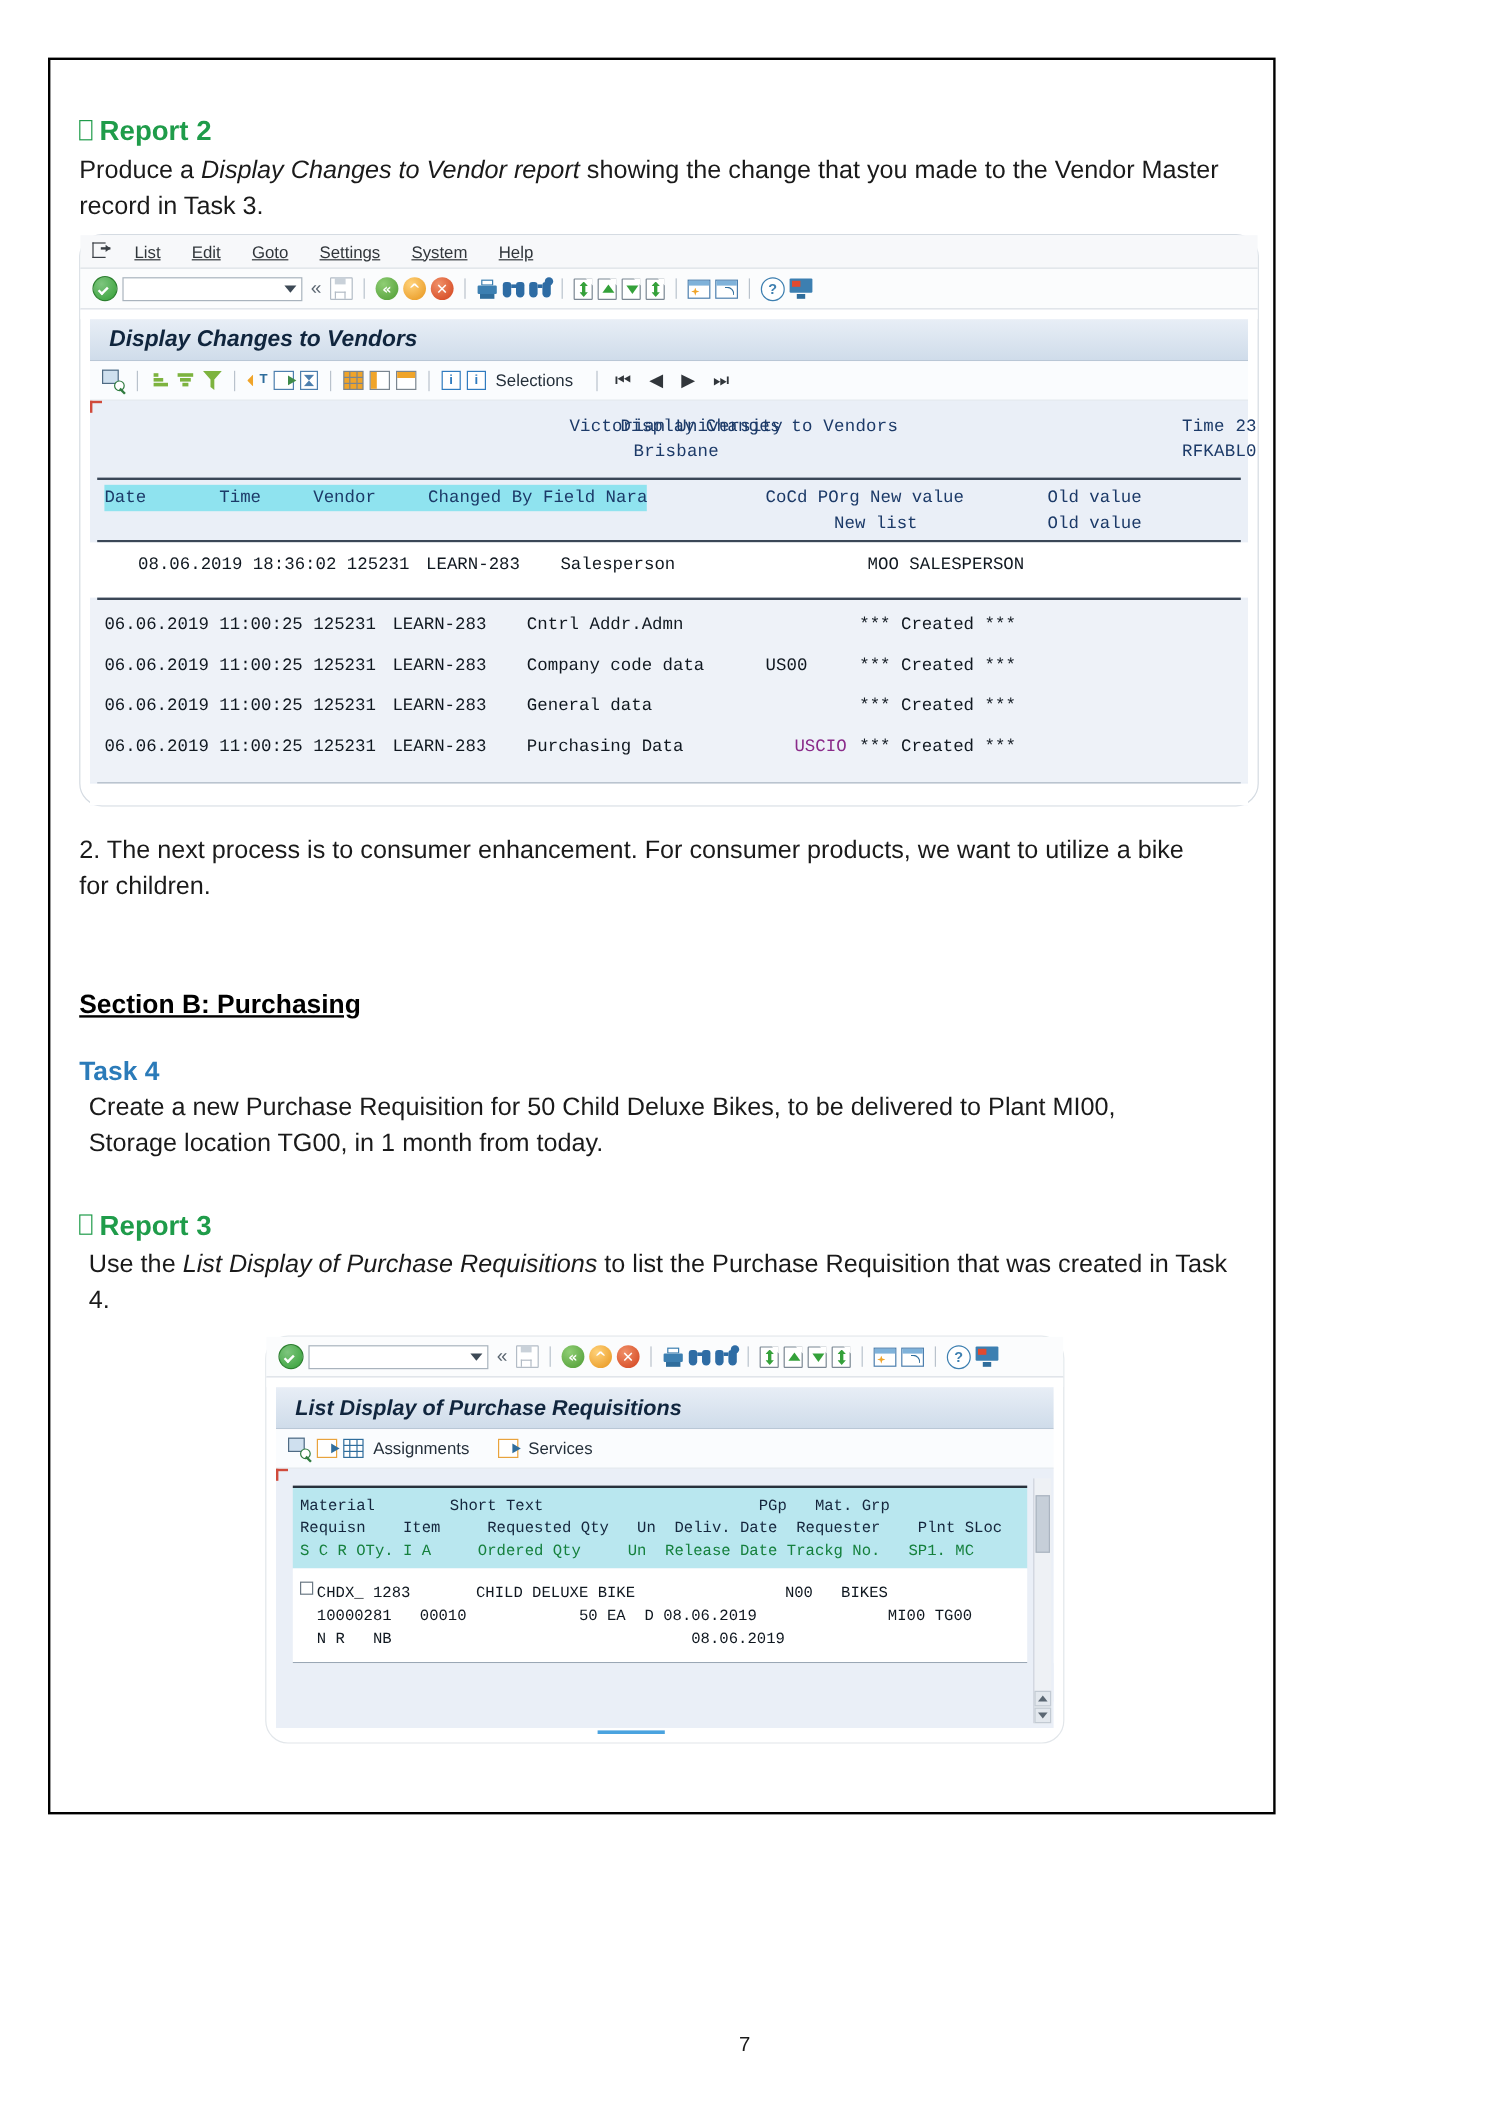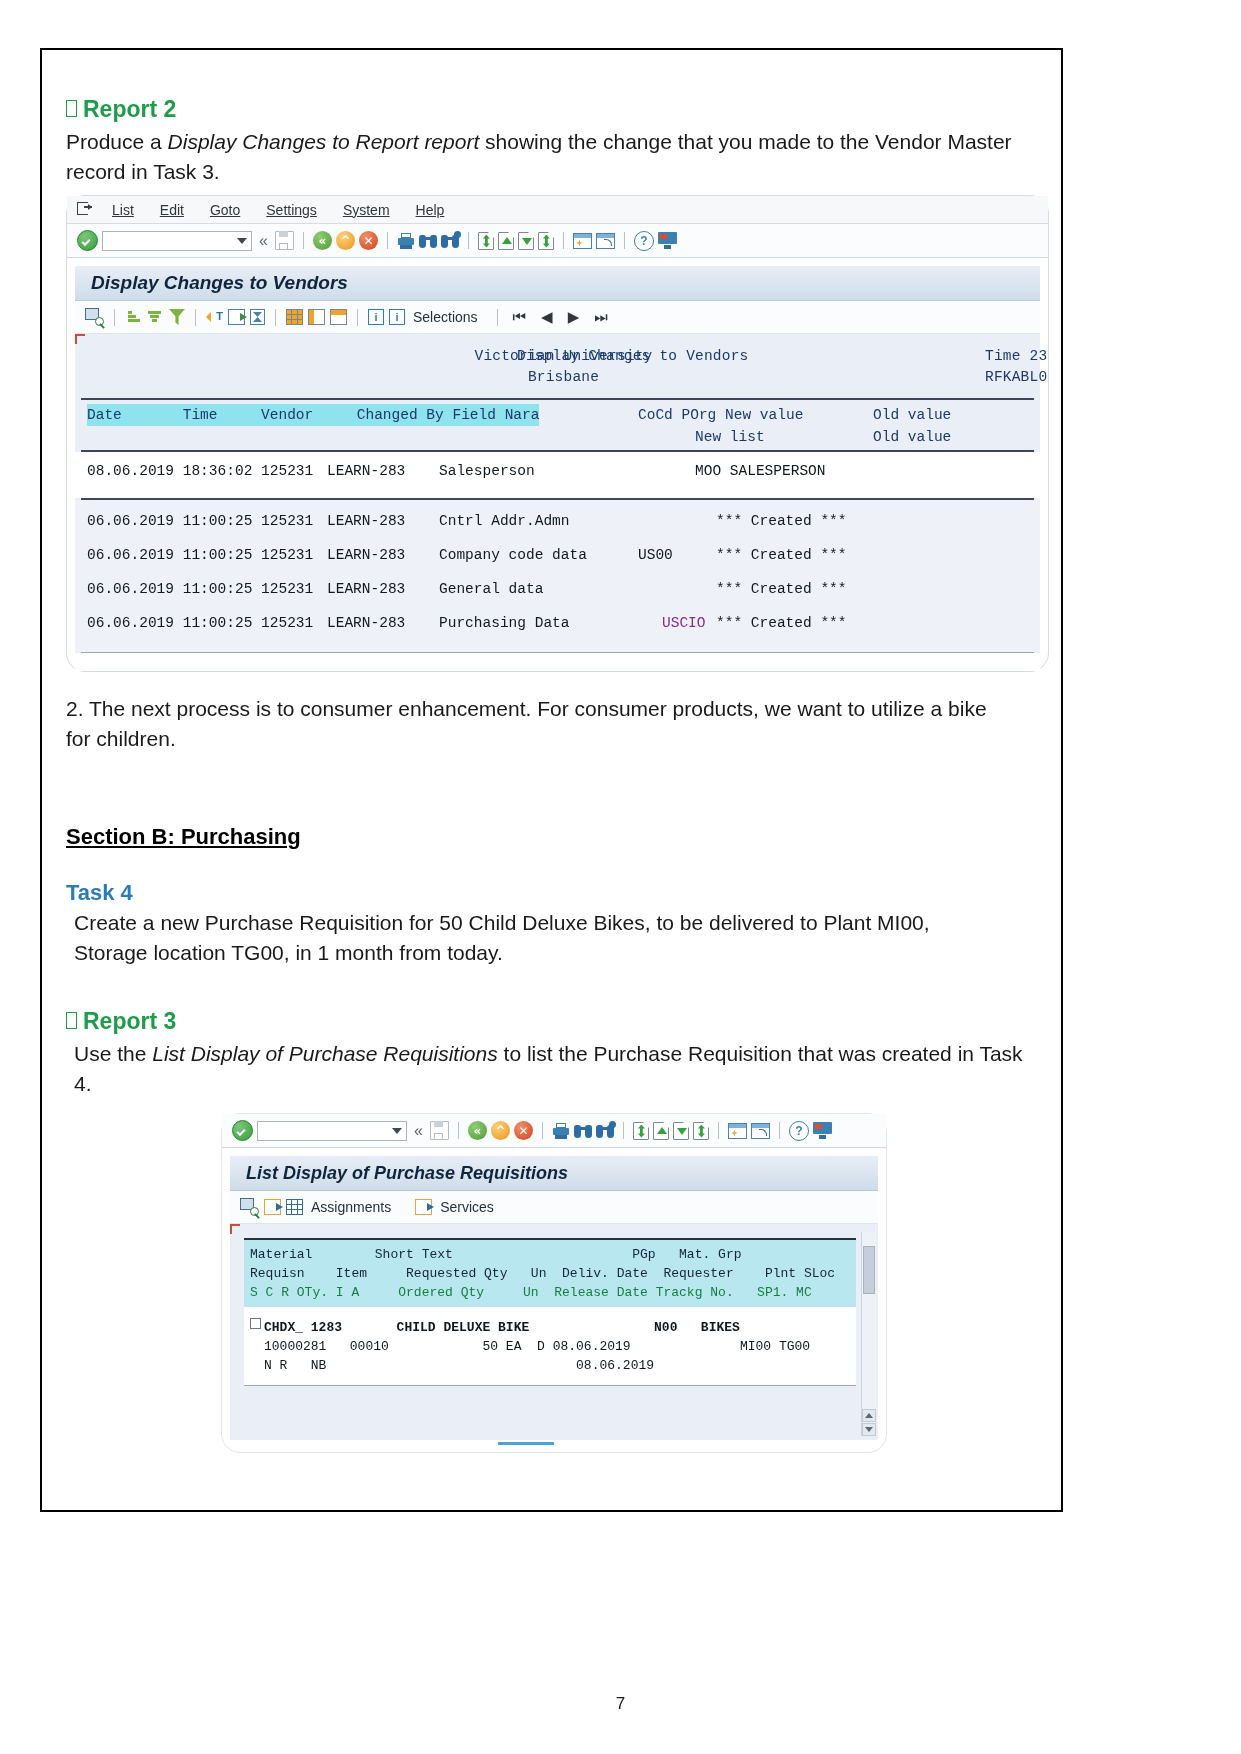--- a/index.html
+++ b/index.html
@@ -130,21 +130,21 @@
 
 <div class="page-frame"></div>
 
 <div class="content">
 
   <div class="rep-head">
     <span class="rep-box"></span>
     <span>Report 2</span>
   </div>
   <p class="para" style="width:962px;">
-    <span>Produce a </span><em>Display Changes to Report report</em><span> showing the change that you made to the Vendor Master record in Task 3.</span>
+    <span>Produce a </span><em>Display Changes to Vendor report</em><span> showing the change that you made to the Vendor Master record in Task 3.</span>
   </p>
 
   <div class="sap" style="margin-top:8px;width:983px;border:1px solid #d5dbe2;box-sizing:border-box;">
 
     <div class="sap-menubar">
       <span class="exit-ico">
           <i></i>
           <b></b>
         </span>
       <span class="mitem"><u>List</u></span>
@@ -307,21 +307,21 @@
             <span class="rowline" style="position:absolute;left:786px;top:0;color:#1c3a68;">Old value</span>
           </div>
           <div style="position:relative;height:20px;">
             <span class="rowline" style="position:absolute;left:608px;top:0;color:#1c3a68;">New list</span>
             <span class="rowline" style="position:absolute;left:786px;top:0;color:#1c3a68;">Old value</span>
           </div>
         </div>
         <div class="hrule" style="margin:0 6px;"></div>
 
         <div style="background:#ffffff;padding:8px 0 14px 12px;">
-          <div style="position:relative;height:24px;">
+          <div style="position:relative;height:24px;margin-left:28px;">
             <span class="rowline"><span>08.06.2019</span>&nbsp;<span>18:36:02</span>&nbsp;<span>125231</span></span>
             <span class="rowline" style="position:absolute;left:240px;top:0;">LEARN-283</span>
             <span class="rowline" style="position:absolute;left:352px;top:0;">Salesperson</span>
             <span class="rowline" style="position:absolute;left:608px;top:0;">MOO SALESPERSON</span>
           </div>
         </div>
         <div class="hrule" style="margin:0 6px;"></div>
 
         <div style="background:#eef2f8;padding:10px 0 10px 12px;">
           <div style="position:relative;height:34px;">
@@ -476,21 +476,21 @@
 
         <div style="margin:6px 22px 0 14px;border-top:2px solid #28313c;"></div>
 
         <div style="margin:0 22px 0 14px;background:#b9e7ef;padding:5px 0 5px 6px;">
           <div class="rowline" style="font-size:13px;line-height:19px;color:#15263d;">Material        Short Text                       PGp   Mat. Grp</div>
           <div class="rowline" style="font-size:13px;line-height:19px;color:#15263d;">Requisn    Item     Requested Qty   Un  Deliv. Date  Requester    Plnt SLoc</div>
           <div class="rowline" style="font-size:13px;line-height:19px;color:#15803d;">S C R OTy. I A     Ordered Qty     Un  Release Date Trackg No.   SP1. MC</div>
         </div>
 
         <div style="margin:0 22px 0 14px;background:#fff;padding:10px 0 10px 6px;border-bottom:1px solid #9aa7b5;">
-          <div style="position:relative;height:20px;font-weight:bold;">
+          <div style="position:relative;height:20px;">
             <span style="position:absolute;left:0;top:1px;width:11px;height:11px;border:1.3px solid #6b7884;background:#fff;box-sizing:border-box;"></span>
             <span class="rowline" style="position:absolute;left:14px;top:0;font-size:13px;">CHDX_ 1283       CHILD DELUXE BIKE                N00   BIKES</span>
           </div>
           <div class="rowline" style="font-size:13px;line-height:19px;padding-left:14px;">10000281   00010            50 EA  D 08.06.2019              MI00 TG00</div>
           <div class="rowline" style="font-size:13px;line-height:19px;padding-left:14px;">N R   NB                                08.06.2019</div>
         </div>
 
         <div style="height:32px;background:#eaeff7;"></div>
 
         <div class="vsb" style="right:2px;top:8px;bottom:4px;">

